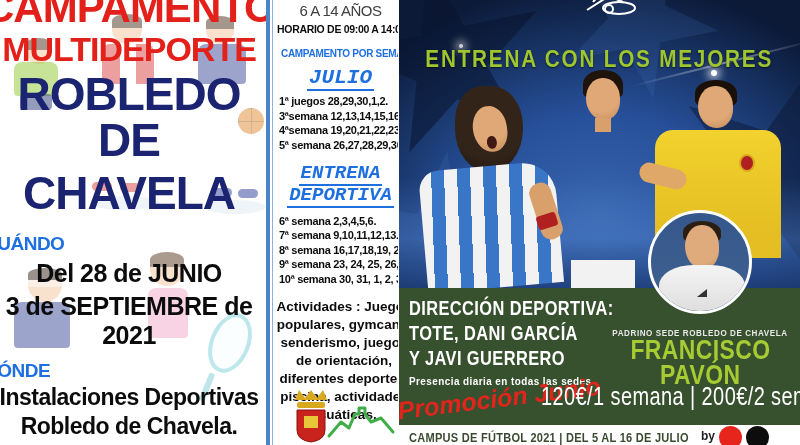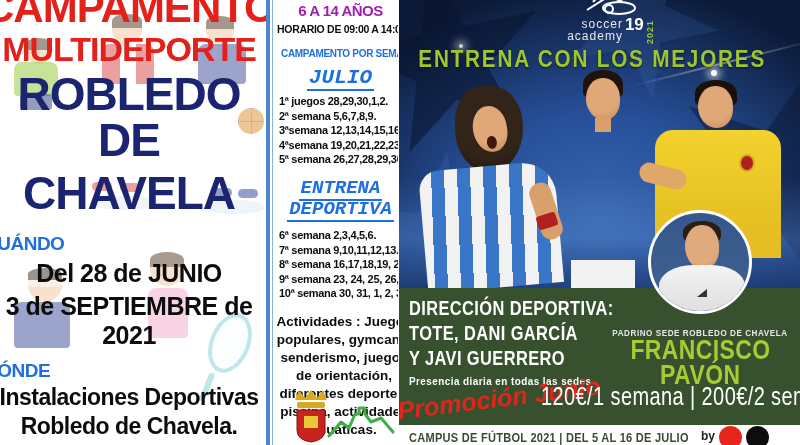--- a/index.html
+++ b/index.html
@@ -33,21 +33,21 @@
     background-size:100% 13px,13px 100%;}
   .racket{width:40px;height:62px;border:4px solid #7fd0d8;border-radius:50%;background:rgba(240,252,255,.6);transform:rotate(22deg);}
   .racket-handle{width:6px;height:30px;background:#7fd0d8;transform:rotate(22deg);border-radius:3px;}
   .shoe{width:20px;height:9px;border-radius:5px;}
   .blob{background:#dfe9f2;border-radius:50%;}
 
   
   .mid-panel{position:absolute;left:266px;top:0;width:132px;height:445px;background:#fff;
     border-left:4px solid #4a86c8;overflow:hidden;}
   .mid-inner{position:absolute;left:2px;top:0;width:132px;height:445px;border-left:1px solid #8ab4e0;padding:2px 0 0 4px;}
-  .ages{font-size:15px;font-weight:700;color:#a21caf;text-align:center;margin:0;letter-spacing:-0.5px;}
+  .ages{font-size:15px;font-weight:400;color:#404040;text-align:center;margin:0;letter-spacing:-0.5px;}
   .hours{font-size:10.5px;font-weight:900;color:#0c0c0c;margin:4px 0 0 0;white-space:nowrap;letter-spacing:-0.3px;}
   .perweek{font-size:10px;font-weight:900;color:#1e6fe0;margin:13px 0 0 4px;white-space:nowrap;letter-spacing:-0.3px;}
   .month-title{font-size:21px;font-weight:900;font-style:italic;color:#1e6fe0;text-align:center;margin:6px 0 0 0;line-height:1.05;}
   .month-title span{border-bottom:2px solid #1e6fe0;padding:0 2px;font-family:Liberation Mono, monospace;}
   .weeks{margin:5px 0 0 2px;padding:0;list-style:none;}
   .weeks li{font-size:11px;font-weight:900;color:#0c0c0c;line-height:14.5px;white-space:nowrap;letter-spacing:-0.3px;}
   .activities{font-size:13.5px;font-weight:900;color:#0c0c0c;text-align:center;width:138px;margin:12px 0 0 -2px;line-height:18px;}
   .mid-logos{position:absolute;left:4px;top:388px;}
 
   
@@ -62,21 +62,21 @@
   .sparkle{position:absolute;width:6px;height:6px;background:#fff;border-radius:50%;
     box-shadow:0 0 8px 3px rgba(255,255,255,.8);}
 
   .rp-logo{position:absolute;left:152px;top:-8px;width:120px;text-align:center;color:#fff;z-index:4;}
   .logo-art{margin:0 auto;}
   .logo-words{display:flex;justify-content:center;align-items:flex-start;gap:2px;margin-top:-2px;}
   .logo-stack{text-align:right;line-height:12px;font-size:12px;letter-spacing:1px;color:#e8e8e8;}
   .logo-19{font-size:17px;font-weight:800;line-height:13px;color:#fff;}
   .logo-year{writing-mode:vertical-rl;transform:rotate(180deg);font-size:9px;font-weight:700;color:#9fc52f;letter-spacing:1px;line-height:9px;margin-top:2px;}
 
-  .rp-headline{position:absolute;left:0;top:46px;width:401px;z-index:4;}
+  .rp-headline{position:absolute;left:0;top:46px;width:401px;text-align:center;z-index:4;}
   .rp-headline span{display:inline-block;transform:scaleX(.9);font-size:23px;font-weight:800;
     letter-spacing:2px;color:#9fc52f;text-shadow:0 1px 2px rgba(0,0,0,.6);}
 
   
   .player{position:absolute;z-index:3;}
   .p-face{position:absolute;background:radial-gradient(circle at 45% 40%, #e0a877 55%, #c08a58 100%);border-radius:50% 50% 46% 54%;}
   .p-torso{position:absolute;}
   .mouth{position:absolute;width:10px;height:13px;background:#401a12;border-radius:50%;}
   .teka{display:block;text-align:center;font-size:15px;font-style:italic;font-weight:700;color:#23307a;margin-top:54px;letter-spacing:1px;}
 
@@ -170,21 +170,20 @@
     </div>
 
     <div class="mid-panel">
       <div class="mid-inner">
         <div class="ages">6 A 14 AÑOS</div>
         <div class="hours">HORARIO DE 09:00 A 14:00</div>
         <div class="perweek">CAMPAMENTO POR SEMANAS</div>
         <div class="month-title"><span>JULIO</span></div>
         <ul class="weeks">
           <li>1ª juegos 28,29,30,1,2.</li>
-          <li>2ª semana 5,6,7,8,9.</li>
           <li>3ªsemana 12,13,14,15,16.</li>
           <li>4ªsemana 19,20,21,22,23</li>
           <li>5ª semana 26,27,28,29,30</li>
         </ul>
         <div class="month-title" style="font-size:19px;margin-top:10px;">
           <span>ENTRENA</span><br>
           <span>DEPORTIVA</span>
         </div>
         <ul class="weeks" style="margin-top:8px;">
           <li>6ª semana 2,3,4,5,6.</li>
@@ -218,28 +217,20 @@
     <div class="sparkle" style="left:312px;top:70px;"></div>
     <div class="sparkle" style="left:60px;top:44px;width:4px;height:4px;opacity:.8;"></div>
 
     <div class="rp-logo">
       <svg class="logo-art" width="64" height="24" viewBox="0 0 64 24">
         <path d="M8 18 L30 4 L44 10" fill="none" stroke="#fff" stroke-width="2"></path>
         <ellipse cx="40" cy="16" rx="16" ry="6" fill="none" stroke="#fff" stroke-width="2"></ellipse>
         <circle cx="30" cy="17" r="4" fill="none" stroke="#fff" stroke-width="2"></circle>
         <path d="M14 10 q8 -10 20 -6" fill="none" stroke="#fff" stroke-width="2"></path>
       </svg>
-      <div class="logo-words">
-        <div class="logo-stack">
-          <span>soccer</span><br>
-          <span>academy</span>
-        </div>
-        <div class="logo-19">19</div>
-        <div class="logo-year">2021</div>
-      </div>
     </div>
 
     <div class="rp-headline">
       <span>ENTRENA CON LOS MEJORES</span>
     </div>
 
     <div class="player" style="left:18px;top:86px;width:150px;height:202px;">
       <div style="position:absolute;left:38px;top:0;width:68px;height:86px;border-radius:46% 54% 58% 58%;background:radial-gradient(circle at 50% 40%, #33241a 60%, #1e130c 100%);"></div>
       <div class="p-face" style="left:56px;top:20px;width:34px;height:46px;transform:rotate(-8deg);">
         <div class="mouth" style="left:12px;top:30px;"></div>

